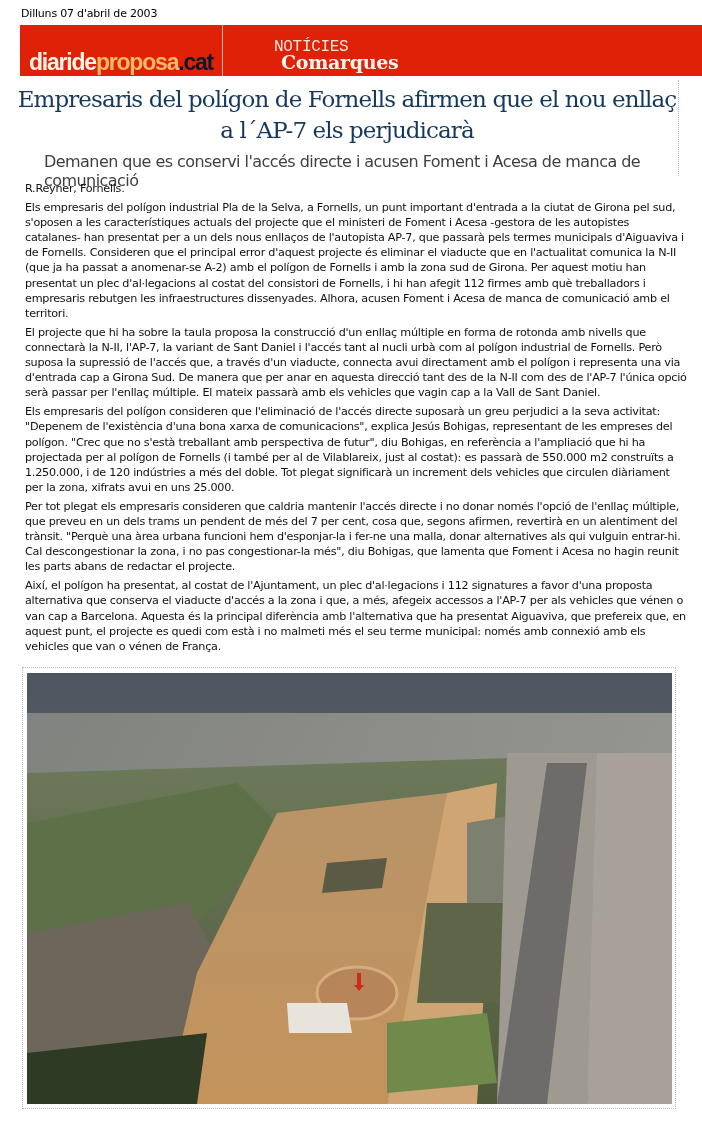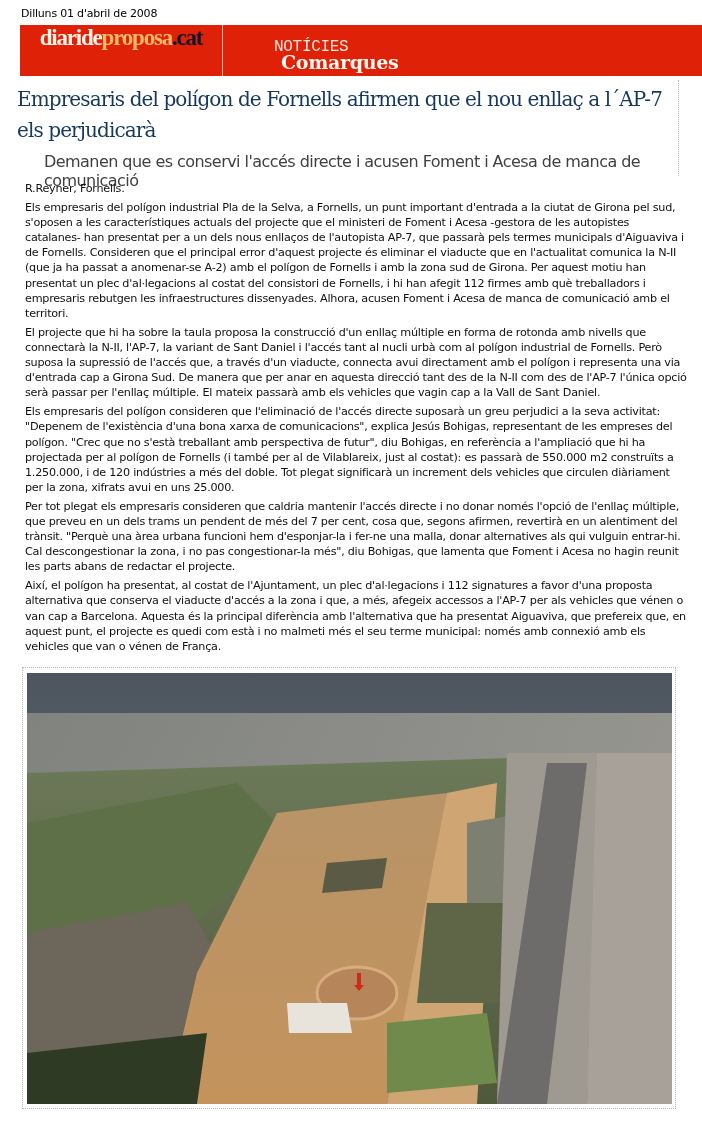--- a/index.html
+++ b/index.html
@@ -1,46 +1,46 @@
 <!DOCTYPE html>
 <html><head>
 <meta charset="utf-8">
 <style>
   html, body { margin: 0; padding: 0; background: #ffffff; }
   body { width: 702px; height: 1137px; position: relative; overflow: hidden; font-family: "DejaVu Sans", sans-serif; color: #000; }
 
   .dateline { position: absolute; left: 21px; top: 7px; font-size: 11px; color: #000; font-family: "DejaVu Sans", sans-serif; letter-spacing: -0.2px; }
 
   .masthead { position: absolute; left: 20px; top: 25px; width: 682px; height: 51px; background: #df2207; }
-  .logo { position: absolute; left: 0; top: 0; width: 202px; height: 51px; display: flex; align-items: flex-start; justify-content: center; font-family: Liberation Serif, serif; font-weight: bold; font-size: 23px; letter-spacing: -1.2px; }
+  .logo { position: absolute; left: 0; top: 0; width: 202px; height: 51px; display: flex; align-items: flex-end; justify-content: center; font-family: Liberation Sans, sans-serif; font-weight: bold; font-size: 23px; letter-spacing: -1.2px; }
   .logo .l1 { color: #fdf3e6; }
   .logo .l2 { color: #f7b968; }
   .logo .l3 { color: #0f172a; }
   .mast-divider { position: absolute; left: 202px; top: 0; width: 1px; height: 51px; background: #f3b0a2; }
   .section-kicker { position: absolute; left: 214px; top: 13px; font-size: 16px; color: #fde6dc; font-family: Liberation Mono, monospace; letter-spacing: -0.3px; margin-left: 40px; }
   .section-name { position: absolute; left: 214px; top: 26px; font-size: 19px; font-weight: bold; color: #fff6ee; font-family: "DejaVu Serif", serif; letter-spacing: -0.3px; margin-left: 47px; }
 
   .right-rule { position: absolute; left: 678px; top: 80px; height: 96px; border-left: 1px dotted #bbbbbb; }
 
-  .headline { position: absolute; left: 17px; top: 84px; width: 660px; font-family: "DejaVu Serif", serif; font-size: 20px; line-height: 31px; color: #15385c; letter-spacing: -0.9px; margin: 0; font-weight: normal; }
+  .headline { position: absolute; left: 17px; top: 84px; width: 660px; font-family: "DejaVu Serif", serif; font-size: 23px; line-height: 31px; color: #15385c; letter-spacing: -0.9px; margin: 0; font-weight: normal; text-align: center; }
   .subhead { position: absolute; left: 17px; top: 152px; font-size: 16px; color: #404040; font-family: "DejaVu Sans", sans-serif; letter-spacing: -0.55px; margin-left: 27px; }
 
   .body { position: absolute; left: 21px; top: 177px; width: 670px; font-family: "DejaVu Sans", sans-serif; font-size: 11.2px; line-height: 15.1px; color: #111; letter-spacing: -0.25px; }
   .body p { margin: 4px; }
 
   .photo-box { position: absolute; left: 22px; top: 667px; width: 654px; height: 442px; border: 1px dotted #b8b8b8; box-sizing: border-box; }
   .photo { position: absolute; left: 4px; top: 5px; width: 645px; height: 431px; background: #000; overflow: hidden; }
   .photo svg { display: block; width: 100%; height: 100%; }
 
   .caption { position: absolute; left: 25px; top: 1117px; font-size: 10px; color: #000; letter-spacing: -0.25px; font-family: "DejaVu Sans", sans-serif; margin-top: 28px; }
 </style>
 </head>
 <body>
 
-<div class="dateline">Dilluns 01 d'abril de 2008</div>
+<div class="dateline">Dilluns 07 d'abril de 2003</div>
 
 <div class="masthead">
   <div class="logo">
     <span class="l1">diaride</span>
       <span class="l2">proposa</span>
       <span class="l3">.cat</span>
   </div>
   <div class="mast-divider"></div>
   <div class="section-kicker">NOTÍCIES</div>
   <div class="section-name">Comarques</div>

